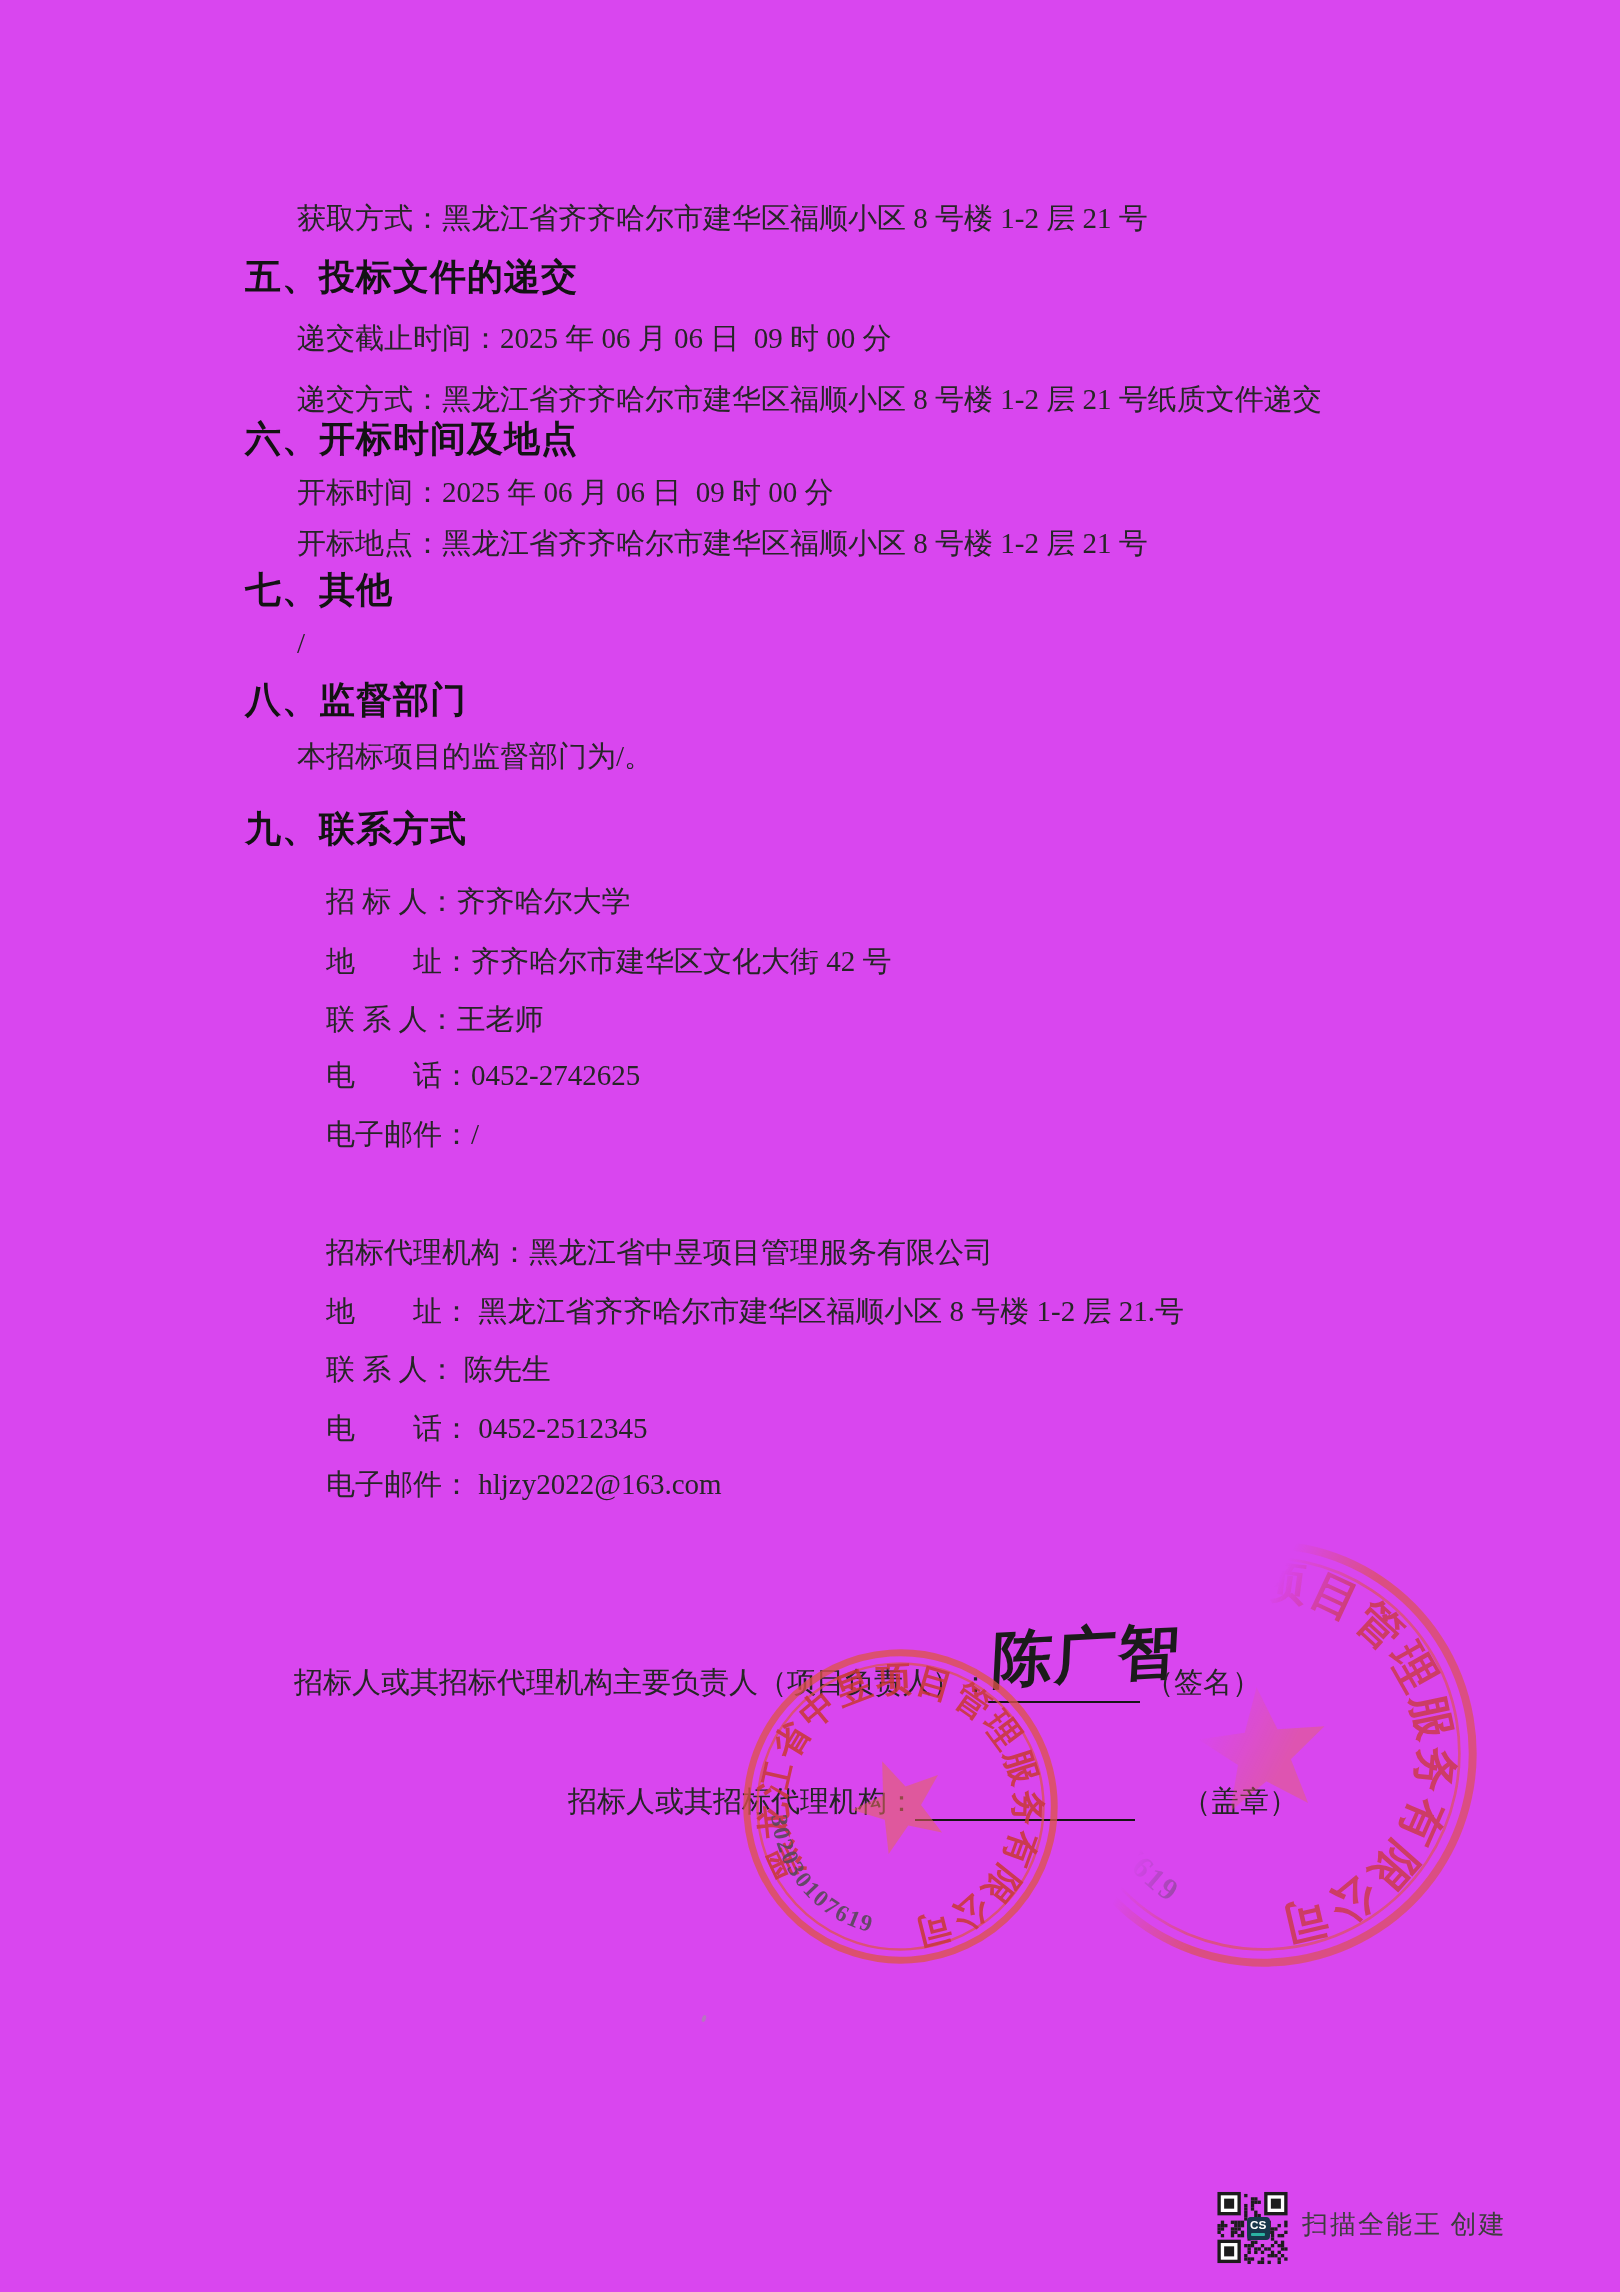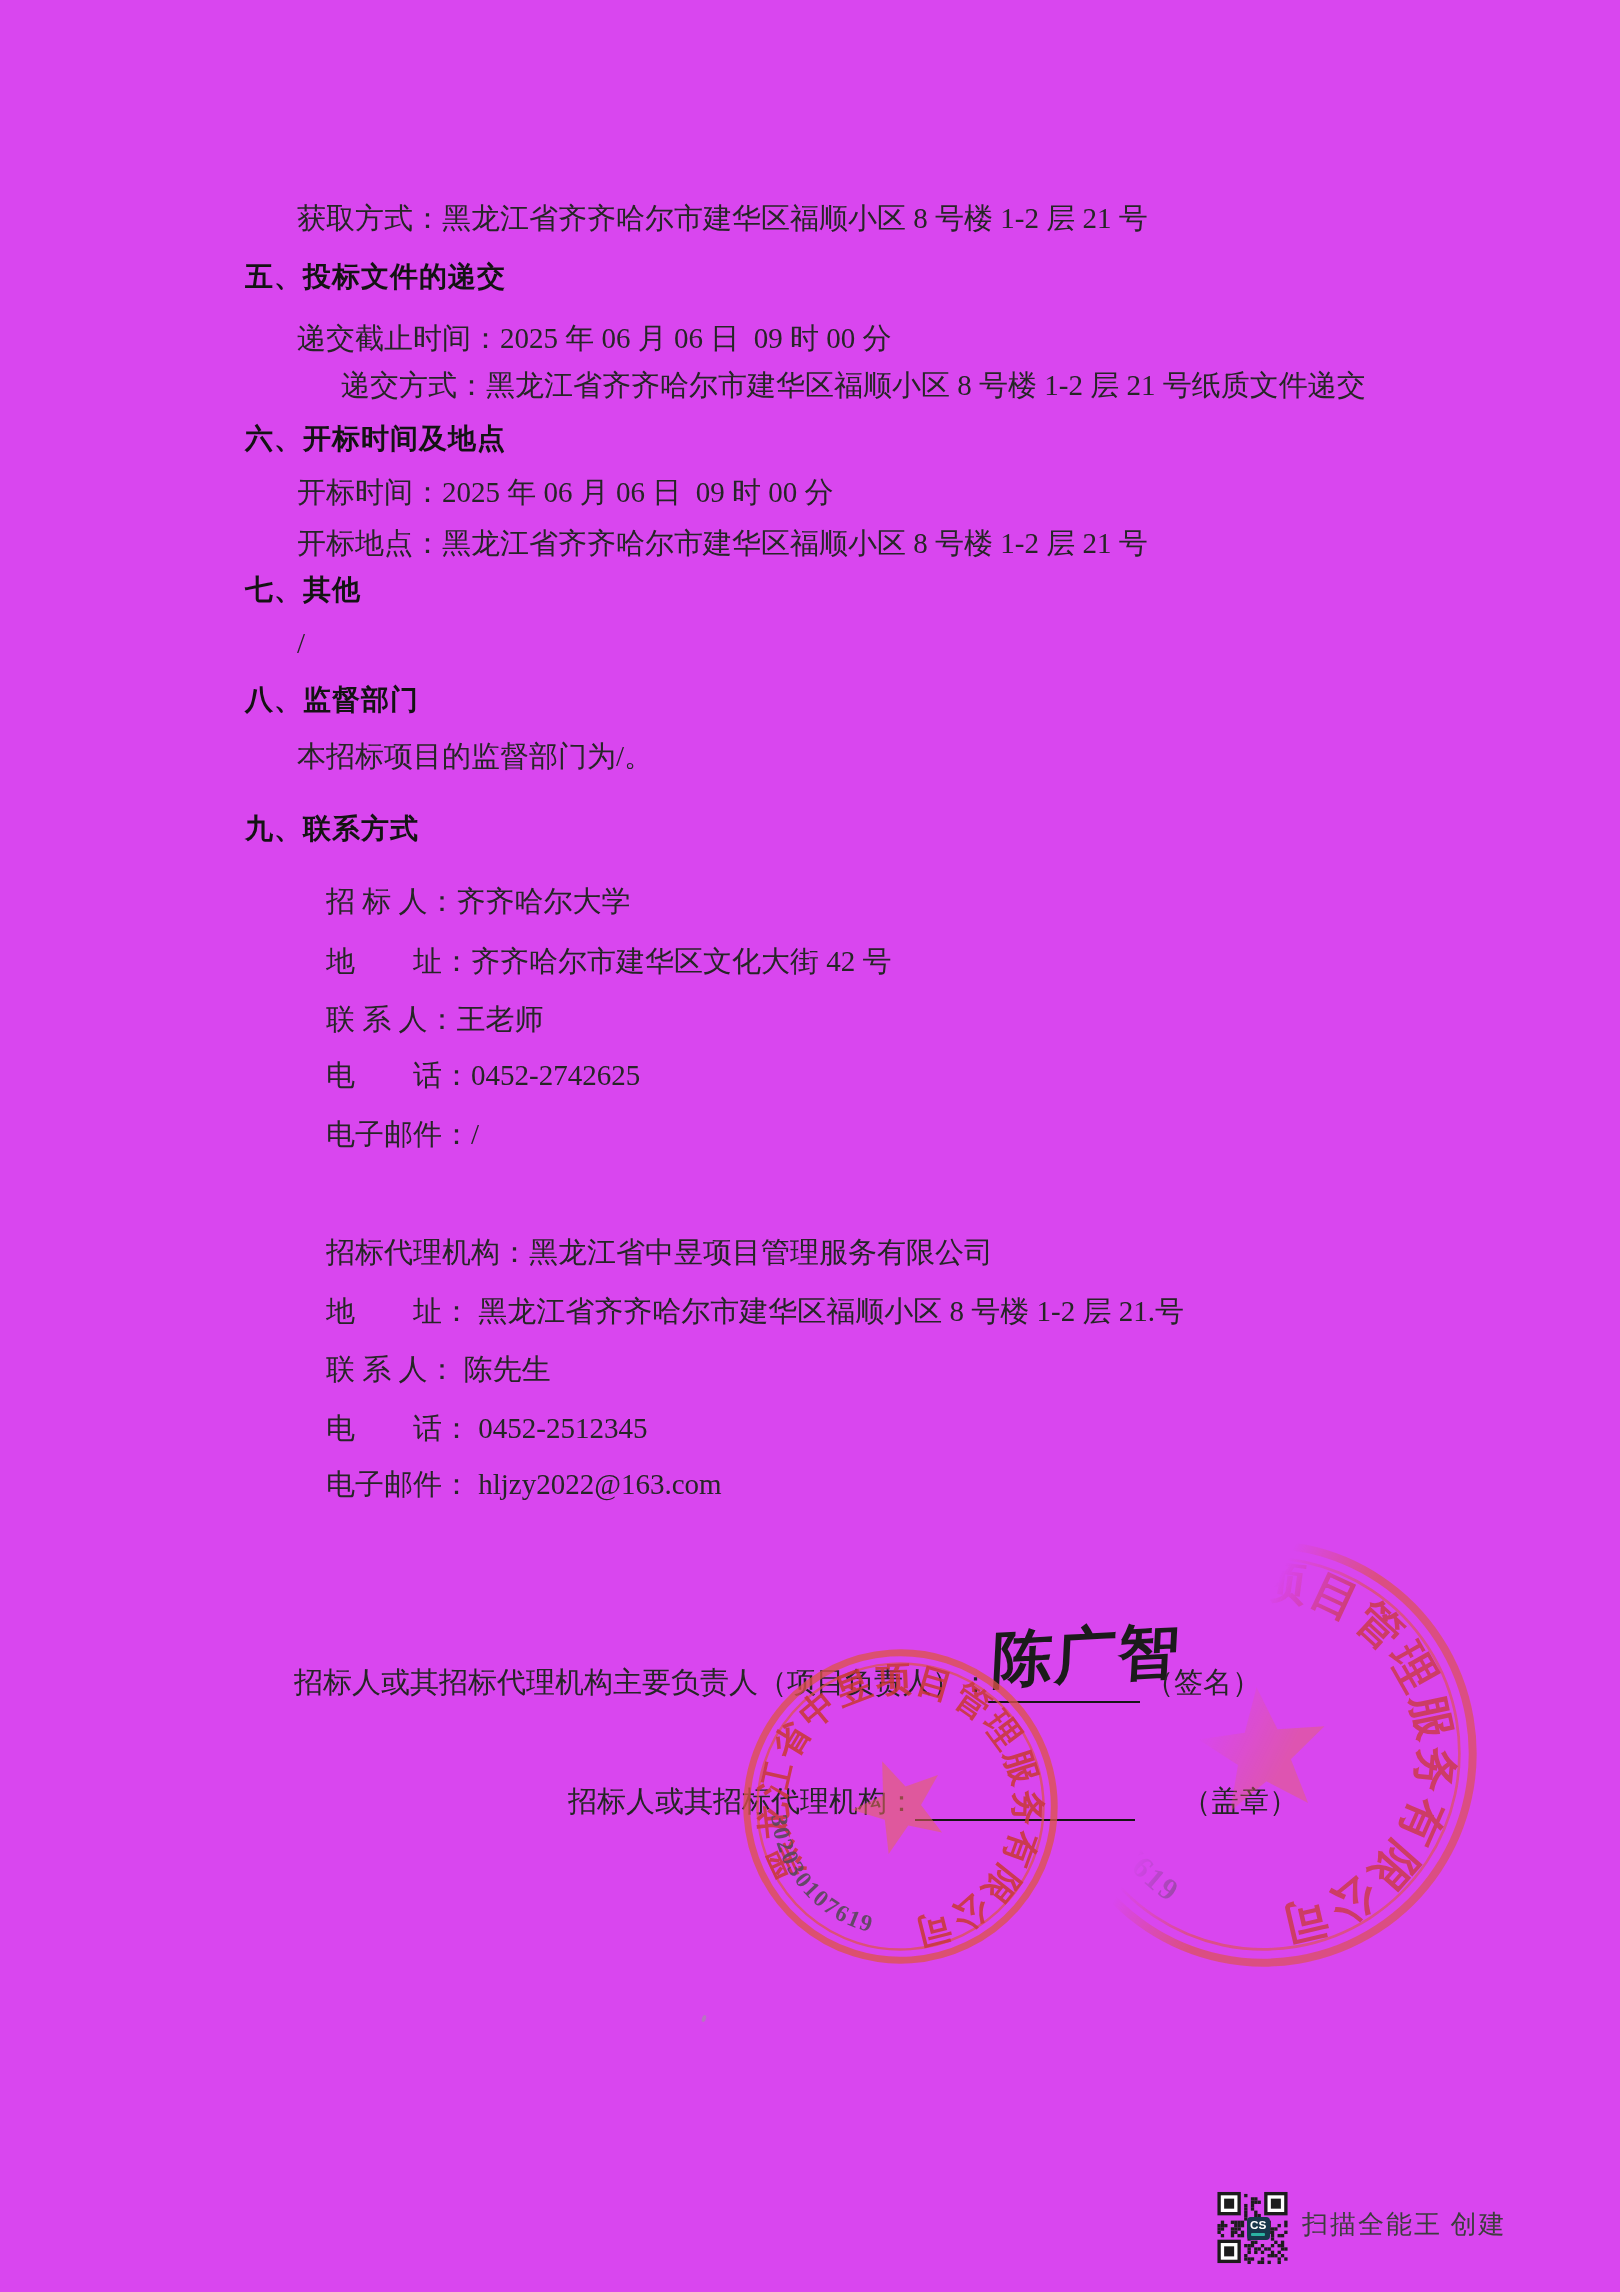--- a/index.html
+++ b/index.html
@@ -1,19 +1,19 @@
 <!DOCTYPE html>
 <html><head>
 <meta charset="utf-8">
 <style>
   html,body{margin:0;padding:0;background:#e9e9e9;}
   .page{position:relative;width:1620px;height:2293px;margin:0 auto;background:#d946ef;
         overflow:hidden;font-family:"Liberation Serif",serif;color:#262626;}
   .line{position:absolute;white-space:pre;font-size:29px;line-height:37px;}
-  .heading{position:absolute;white-space:pre;font-size:28px;line-height:39px;font-weight:700;
+  .heading{position:absolute;white-space:pre;font-size:36px;line-height:39px;font-weight:700;
            font-family:"Liberation Sans",sans-serif;color:#131313;letter-spacing:1px;}
   .lbl{white-space:pre;}
   .val{white-space:pre;}
   .underline{position:absolute;height:0;border-bottom:2.9px solid #161616;}
   .signature{position:absolute;font-size:61px;font-weight:700;color:#1b1b1b;letter-spacing:2px;
              transform:rotate(-3deg) skewX(-6deg);font-family:"Liberation Serif",serif;}
   .seal{position:absolute;pointer-events:none;}
   .seal text{font-family:"Liberation Serif",serif;font-weight:700;}
   .seal-secondary{opacity:.82;
     -webkit-mask-image:linear-gradient(105deg,rgba(0,0,0,0) 38%,rgba(0,0,0,.95) 54%);
@@ -32,21 +32,21 @@
 </style>
 </head>
 <body>
 
 <div class="page">
 
   <div class="line" style="left:297px;top:200px;">获取方式：黑龙江省齐齐哈尔市建华区福顺小区 8 号楼 1-2 层 21 号</div>
 
   <div class="heading" style="left:245px;top:257px;">五、投标文件的递交</div>
   <div class="line" style="left:297px;top:320px;">递交截止时间：2025 年 06 月 06 日  09 时 00 分</div>
-  <div class="line" style="left:297px;top:367px;margin-left:44px;">递交方式：黑龙江省齐齐哈尔市建华区福顺小区 8 号楼 1-2 层 21 号纸质文件递交</div>
+  <div class="line" style="left:297px;top:381px;">递交方式：黑龙江省齐齐哈尔市建华区福顺小区 8 号楼 1-2 层 21 号纸质文件递交</div>
 
   <div class="heading" style="left:245px;top:419px;">六、开标时间及地点</div>
   <div class="line" style="left:297px;top:474px;">开标时间：2025 年 06 月 06 日  09 时 00 分</div>
   <div class="line" style="left:297px;top:525px;">开标地点：黑龙江省齐齐哈尔市建华区福顺小区 8 号楼 1-2 层 21 号</div>
 
   <div class="heading" style="left:245px;top:570px;">七、其他</div>
   <div class="line" style="left:297px;top:625px;">/</div>
 
   <div class="heading" style="left:245px;top:680px;">八、监督部门</div>
   <div class="line" style="left:297px;top:738px;">本招标项目的监督部门为/。</div>

